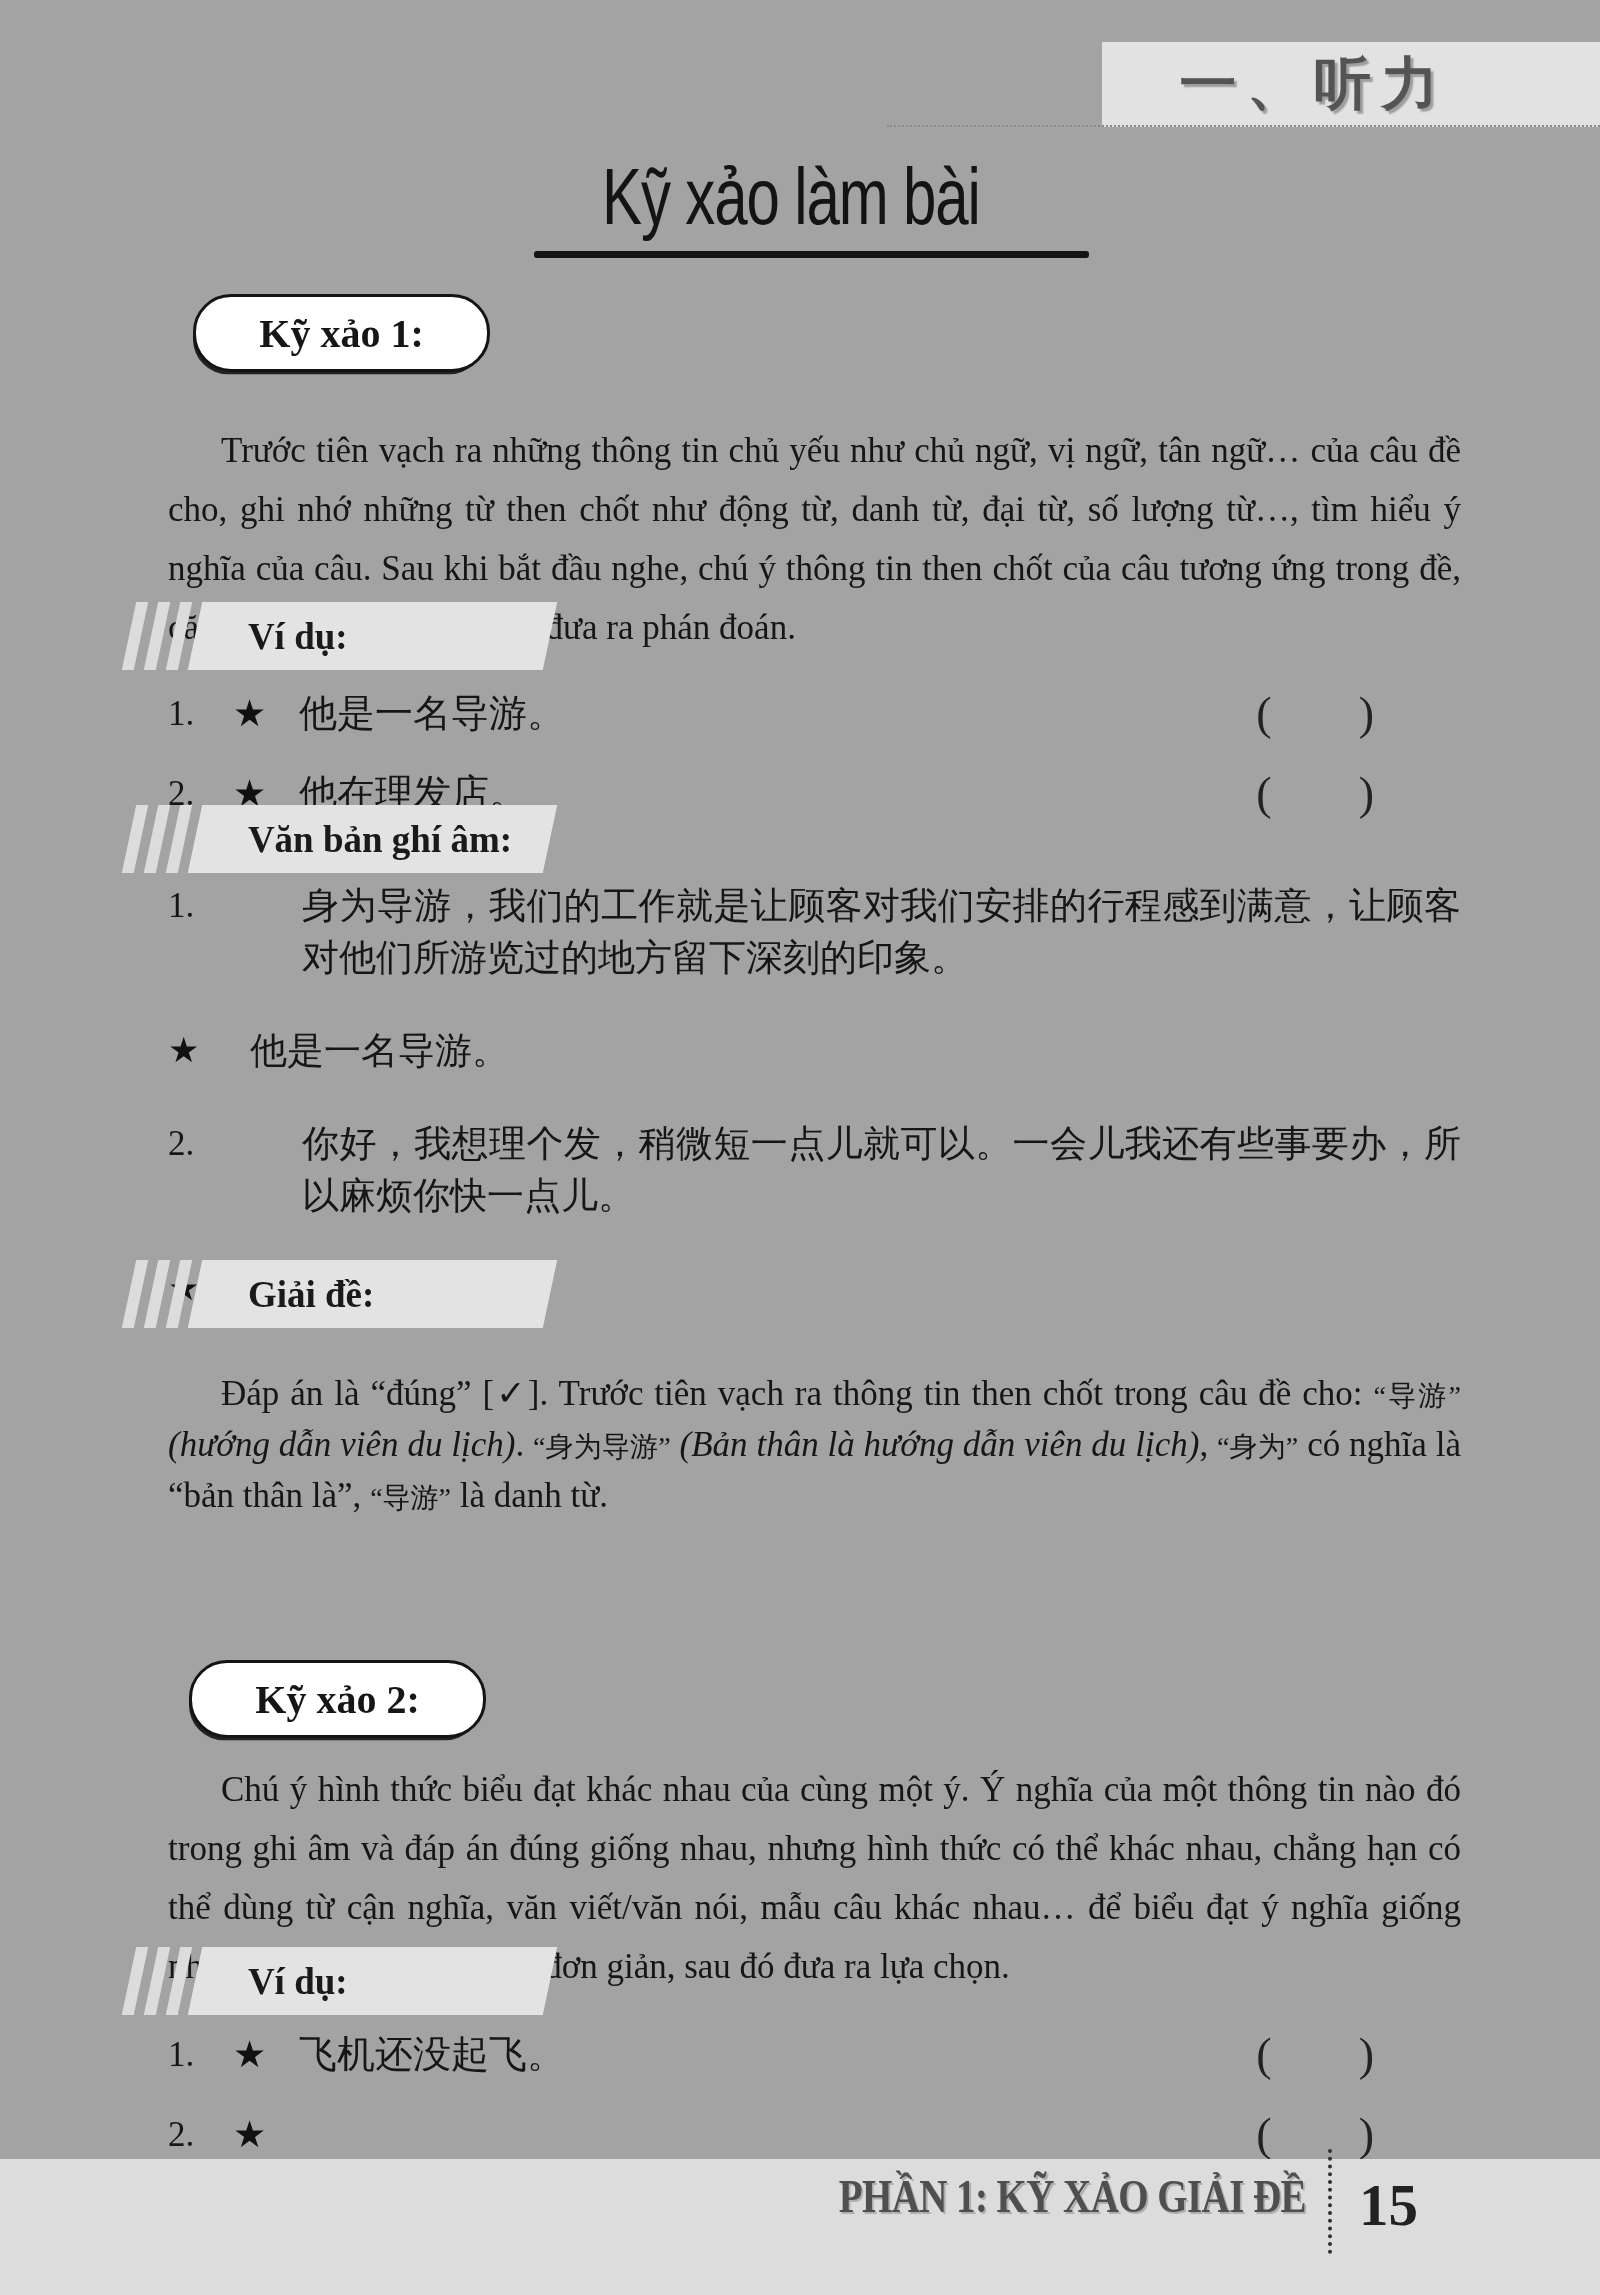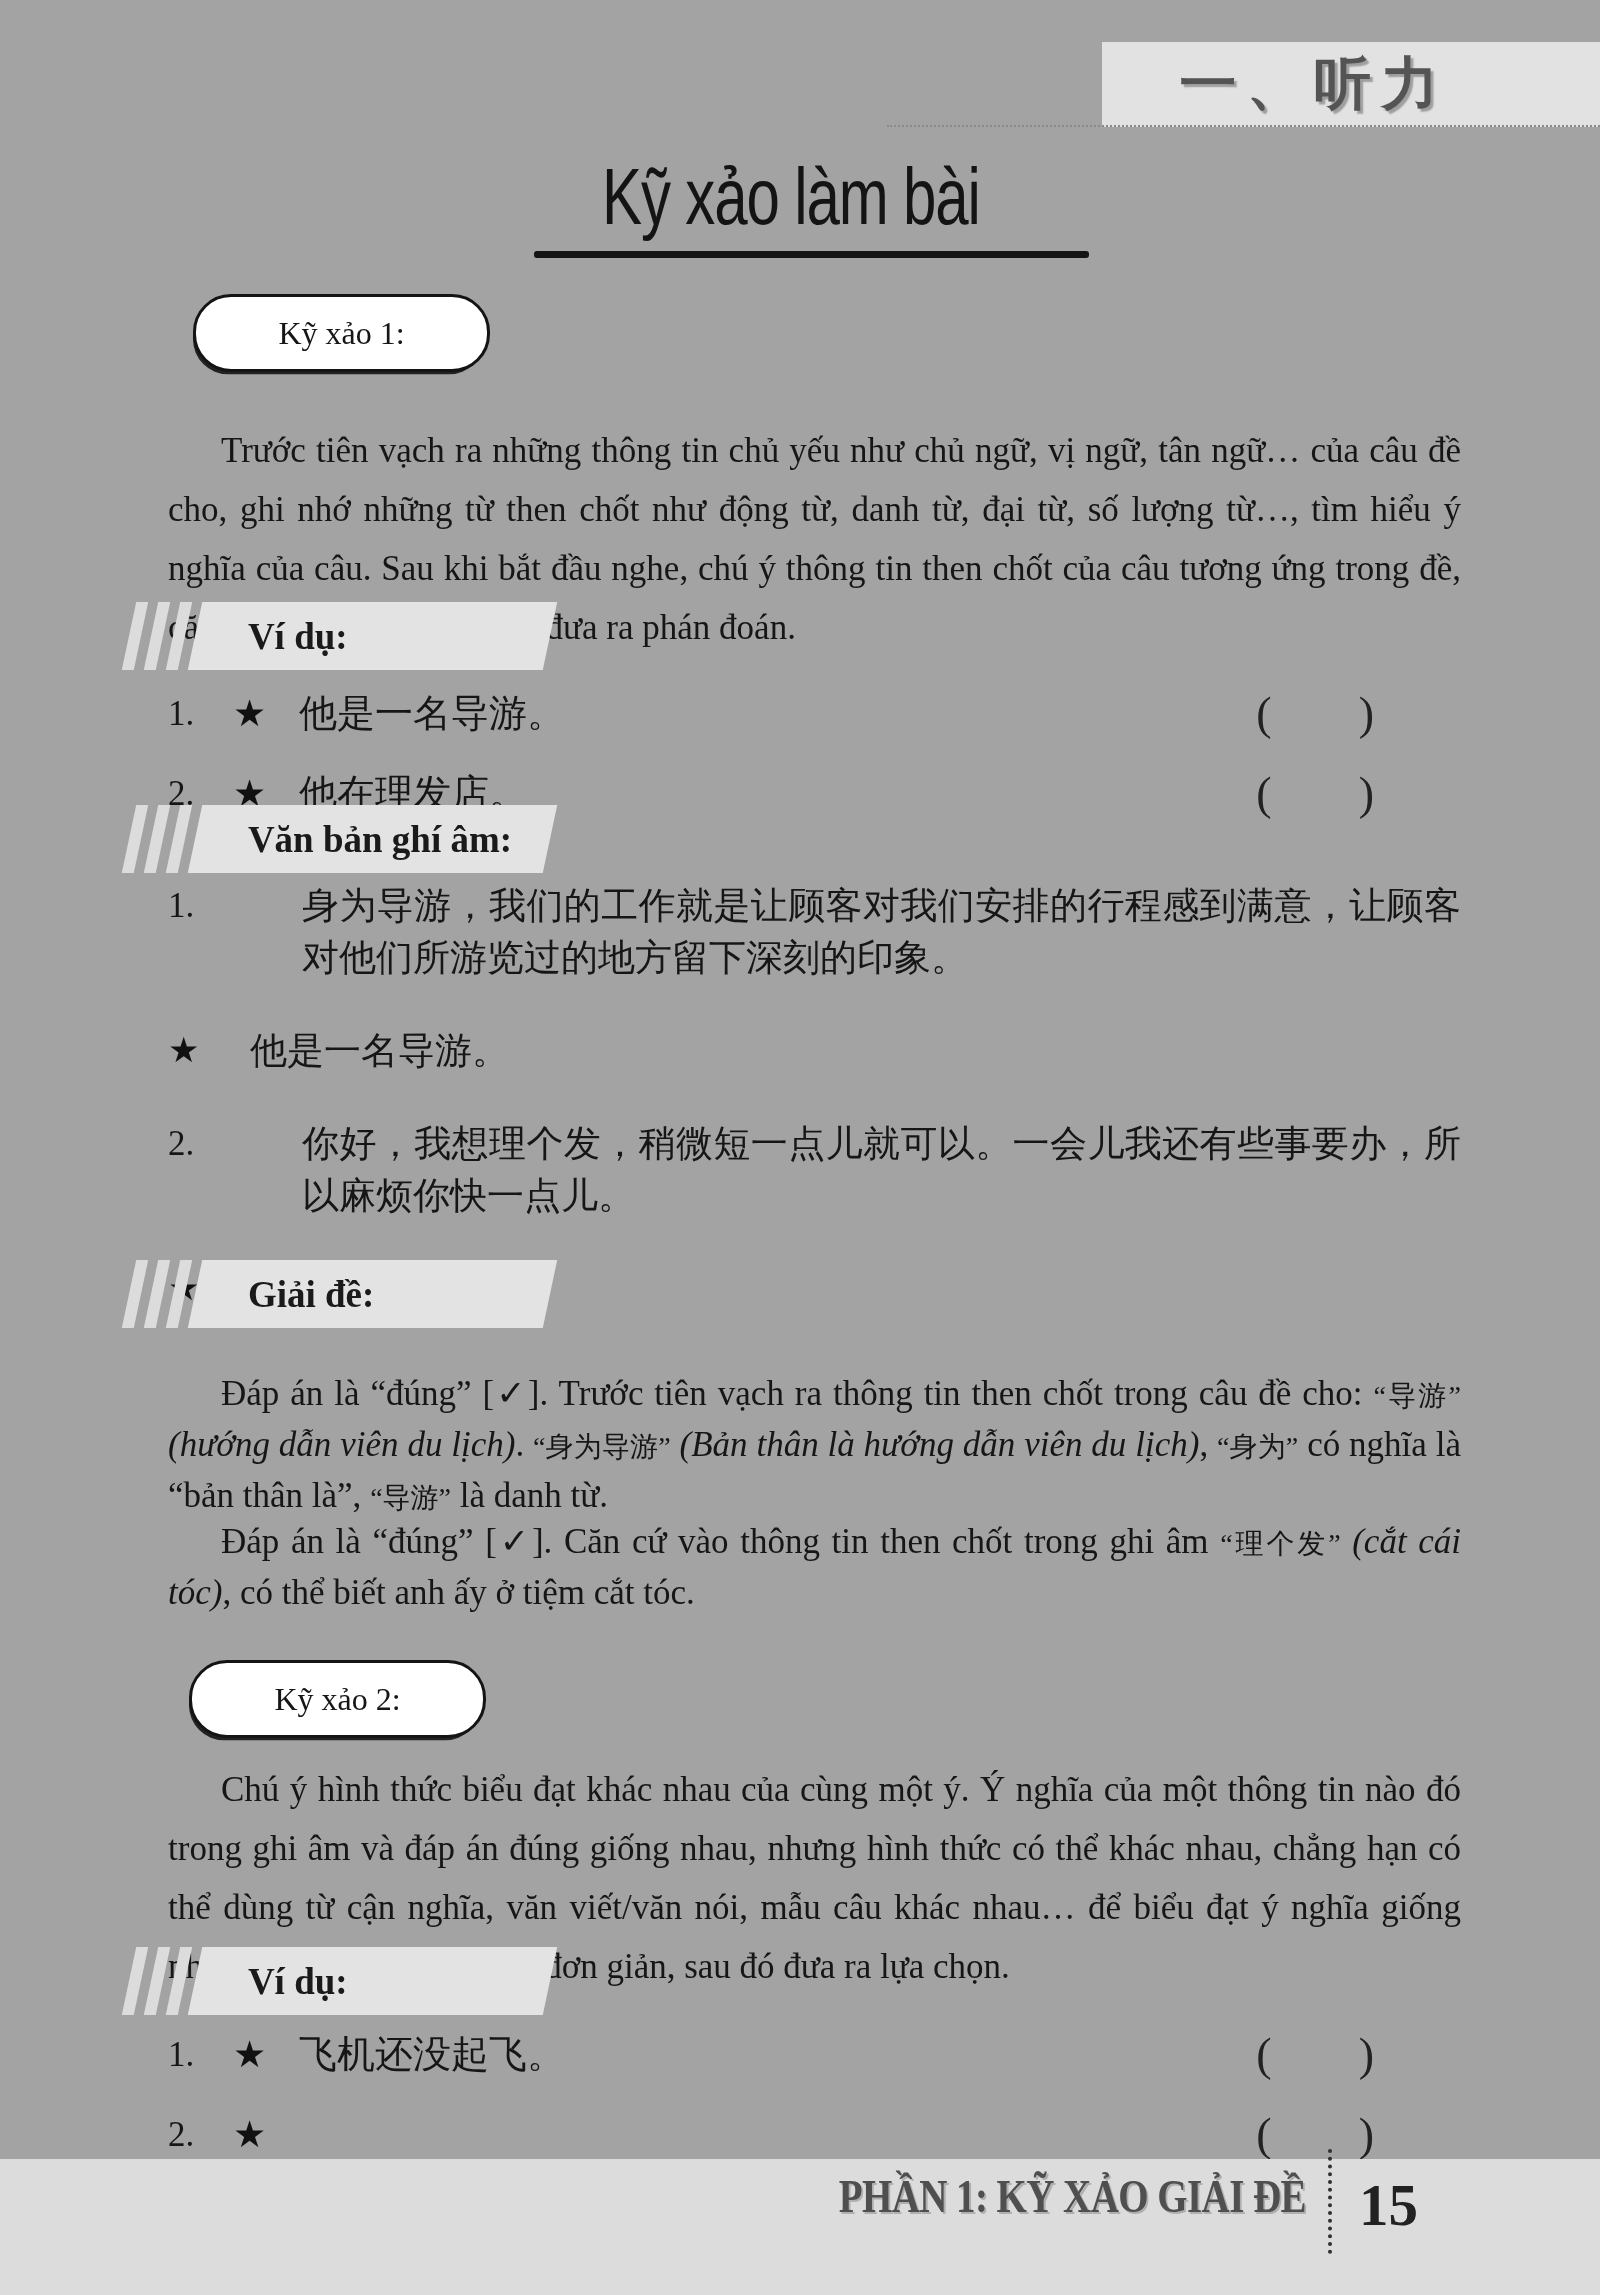--- a/index.html
+++ b/index.html
@@ -40,21 +40,21 @@
     position:absolute;left:534px;top:251px;width:555px;height:6.6px;
     background:#141414;border-radius:2.9px;
   }
   
   .pill{
     position:absolute;width:297px;height:78px;box-sizing:border-box;
     border:3.7px solid #141414;border-radius:38px;background:#fff;
     display:flex;align-items:center;justify-content:center;
     box-shadow:-2.9px 5.2px 0 -2.9px #222;
   }
-  .pill-text{font-size:32px;font-weight:normal;white-space:nowrap;}
+  .pill-text{font-size:40px;font-weight:bold;white-space:nowrap;}
   #pill1{left:193px;top:294px;}
   #pill2{left:189px;top:1631px;margin-top:29px;}
   
   .body-para{
     position:absolute;left:168px;width:1293px;
     font-size:35px;line-height:59px;text-align:justify;text-indent:53px;
   }
   #p1{top:386px;}
   #sol1{top:1334px;line-height:49px;}
   #sol2{top:1482px;line-height:49px;}
@@ -207,21 +207,20 @@
     <span class="stripe"></span>
     <span class="stripe"></span>
     <span class="stripe"></span>
     <span class="label-box">
       <span class="label-text">Giải đề:</span>
     </span>
   </div>
 
   <p class="body-para" id="sol1"><span>Đáp án là “đúng” [✓]. Trước tiên vạch ra thông tin then chốt trong câu đề cho: </span><span class="cn">“导游”</span><span class="it"> (hướng dẫn viên du lịch)</span><span>. </span><span class="cn">“身为导游”</span><span class="it"> (Bản thân là hướng dẫn viên du lịch)</span><span>, </span><span class="cn">“身为”</span><span> có nghĩa là “bản thân là”, </span><span class="cn">“导游”</span><span> là danh từ.</span></p>
 
-  <p class="body-para" id="sol2"><span>Đáp án là “đúng” [✓]. Căn cứ vào thông tin then chốt trong ghi âm </span><span class="cn">“理个发”</span><span class="it"> (cắt cái tóc)</span><span>, có thể biết anh ấy ở tiệm cắt tóc.</span></p>
 
   <div class="pill" id="pill2">
     <span class="pill-text">Kỹ xảo 2:</span>
   </div>
 
   <p class="body-para" id="p2">Chú ý hình thức biểu đạt khác nhau của cùng một ý. Ý nghĩa của một thông tin nào đó trong ghi âm và đáp án đúng giống nhau, nhưng hình thức có thể khác nhau, chẳng hạn có thể dùng từ cận nghĩa, văn viết/văn nói, mẫu câu khác nhau… để biểu đạt ý nghĩa giống nhau. Có câu cần suy luận đơn giản, sau đó đưa ra lựa chọn.</p>
 
   <div class="label-row" id="lbl-vidu2">
     <span class="stripe"></span>
     <span class="stripe"></span>

